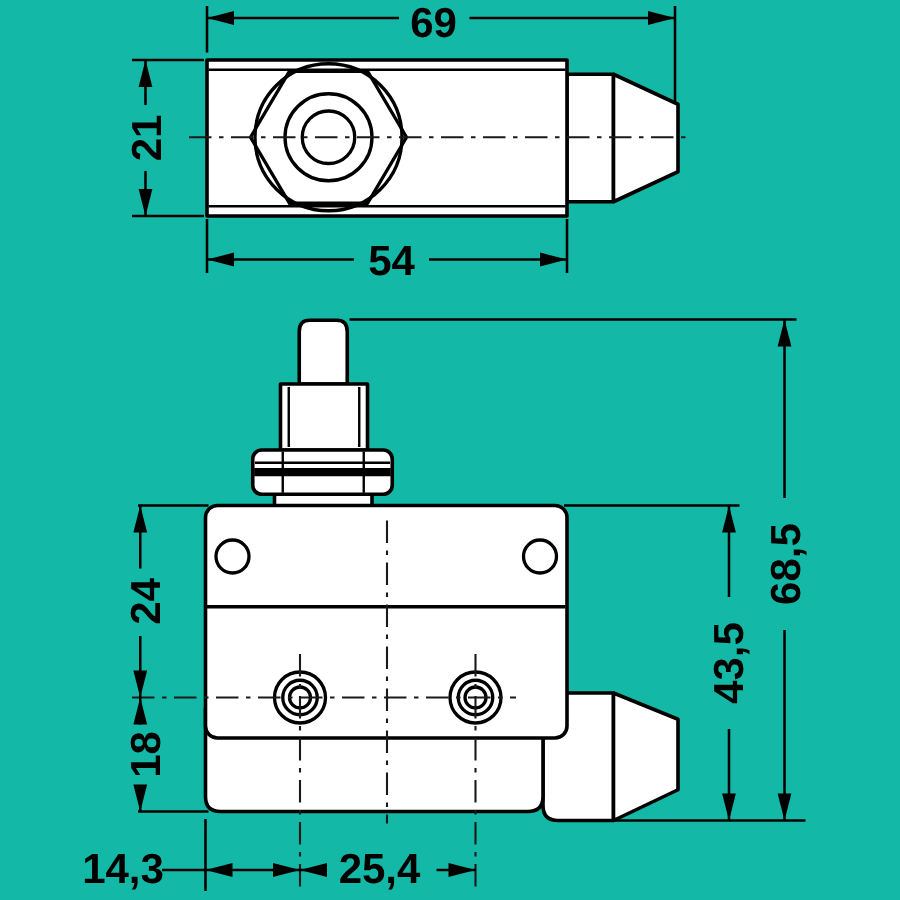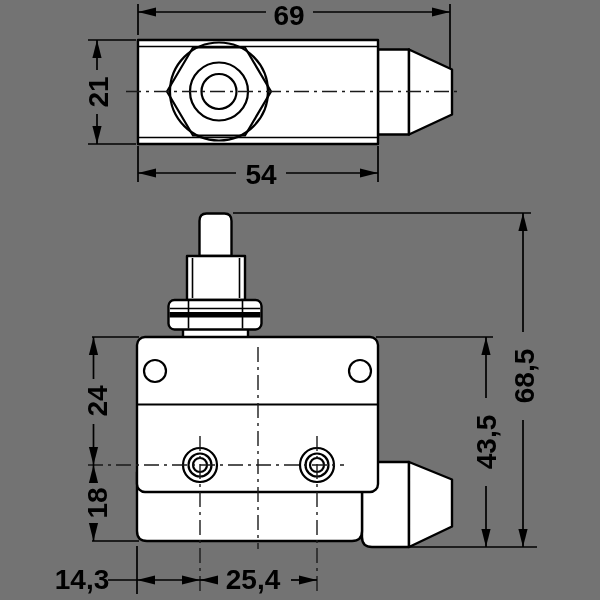--- a/index.html
+++ b/index.html
@@ -1,16 +1,16 @@
 <!DOCTYPE html>
 <html><head>
 <meta charset="utf-8">
 <style>
   html,body{margin:0;padding:0;background:#ffffff;}
-  .stage{width:600px;height:600px;background:#737373;position:relative;overflow:hidden;}
+  .stage{width:600px;height:600px;background:#14b8a6;position:relative;overflow:hidden;}
   svg{display:block;}
   .obj   {fill:#ffffff;stroke:#000000;stroke-width:2.4;stroke-linejoin:round;}
   .obj2  {fill:none;stroke:#000000;stroke-width:2.2;}
   .thin  {fill:none;stroke:#000000;stroke-width:1.6;}
   .ext   {fill:none;stroke:#000000;stroke-width:1.7;}
   .dimln {fill:none;stroke:#000000;stroke-width:1.7;}
   .cl    {fill:none;stroke:#1a1a1a;stroke-width:1.4;stroke-dasharray:15 5 3 5;}
   .arr   {fill:#000000;stroke:none;}
   .dim   {font-family:"Liberation Sans","DejaVu Sans",sans-serif;font-size:28px;font-weight:bold;fill:#000000;text-anchor:middle;dominant-baseline:central;}
 </style>

